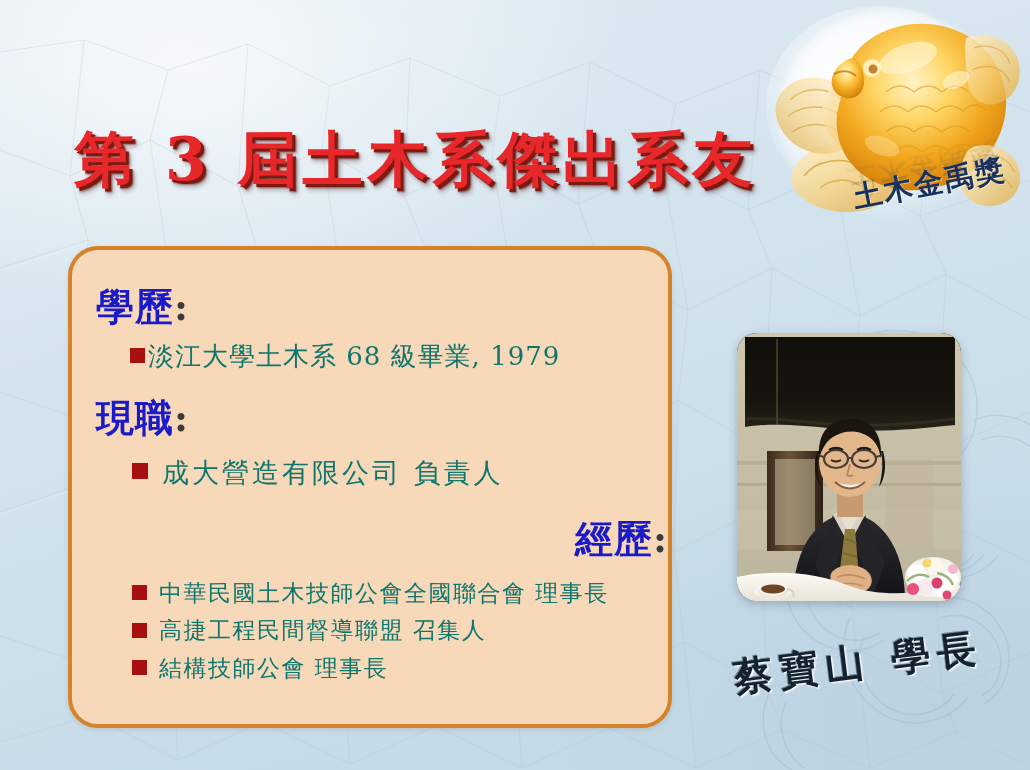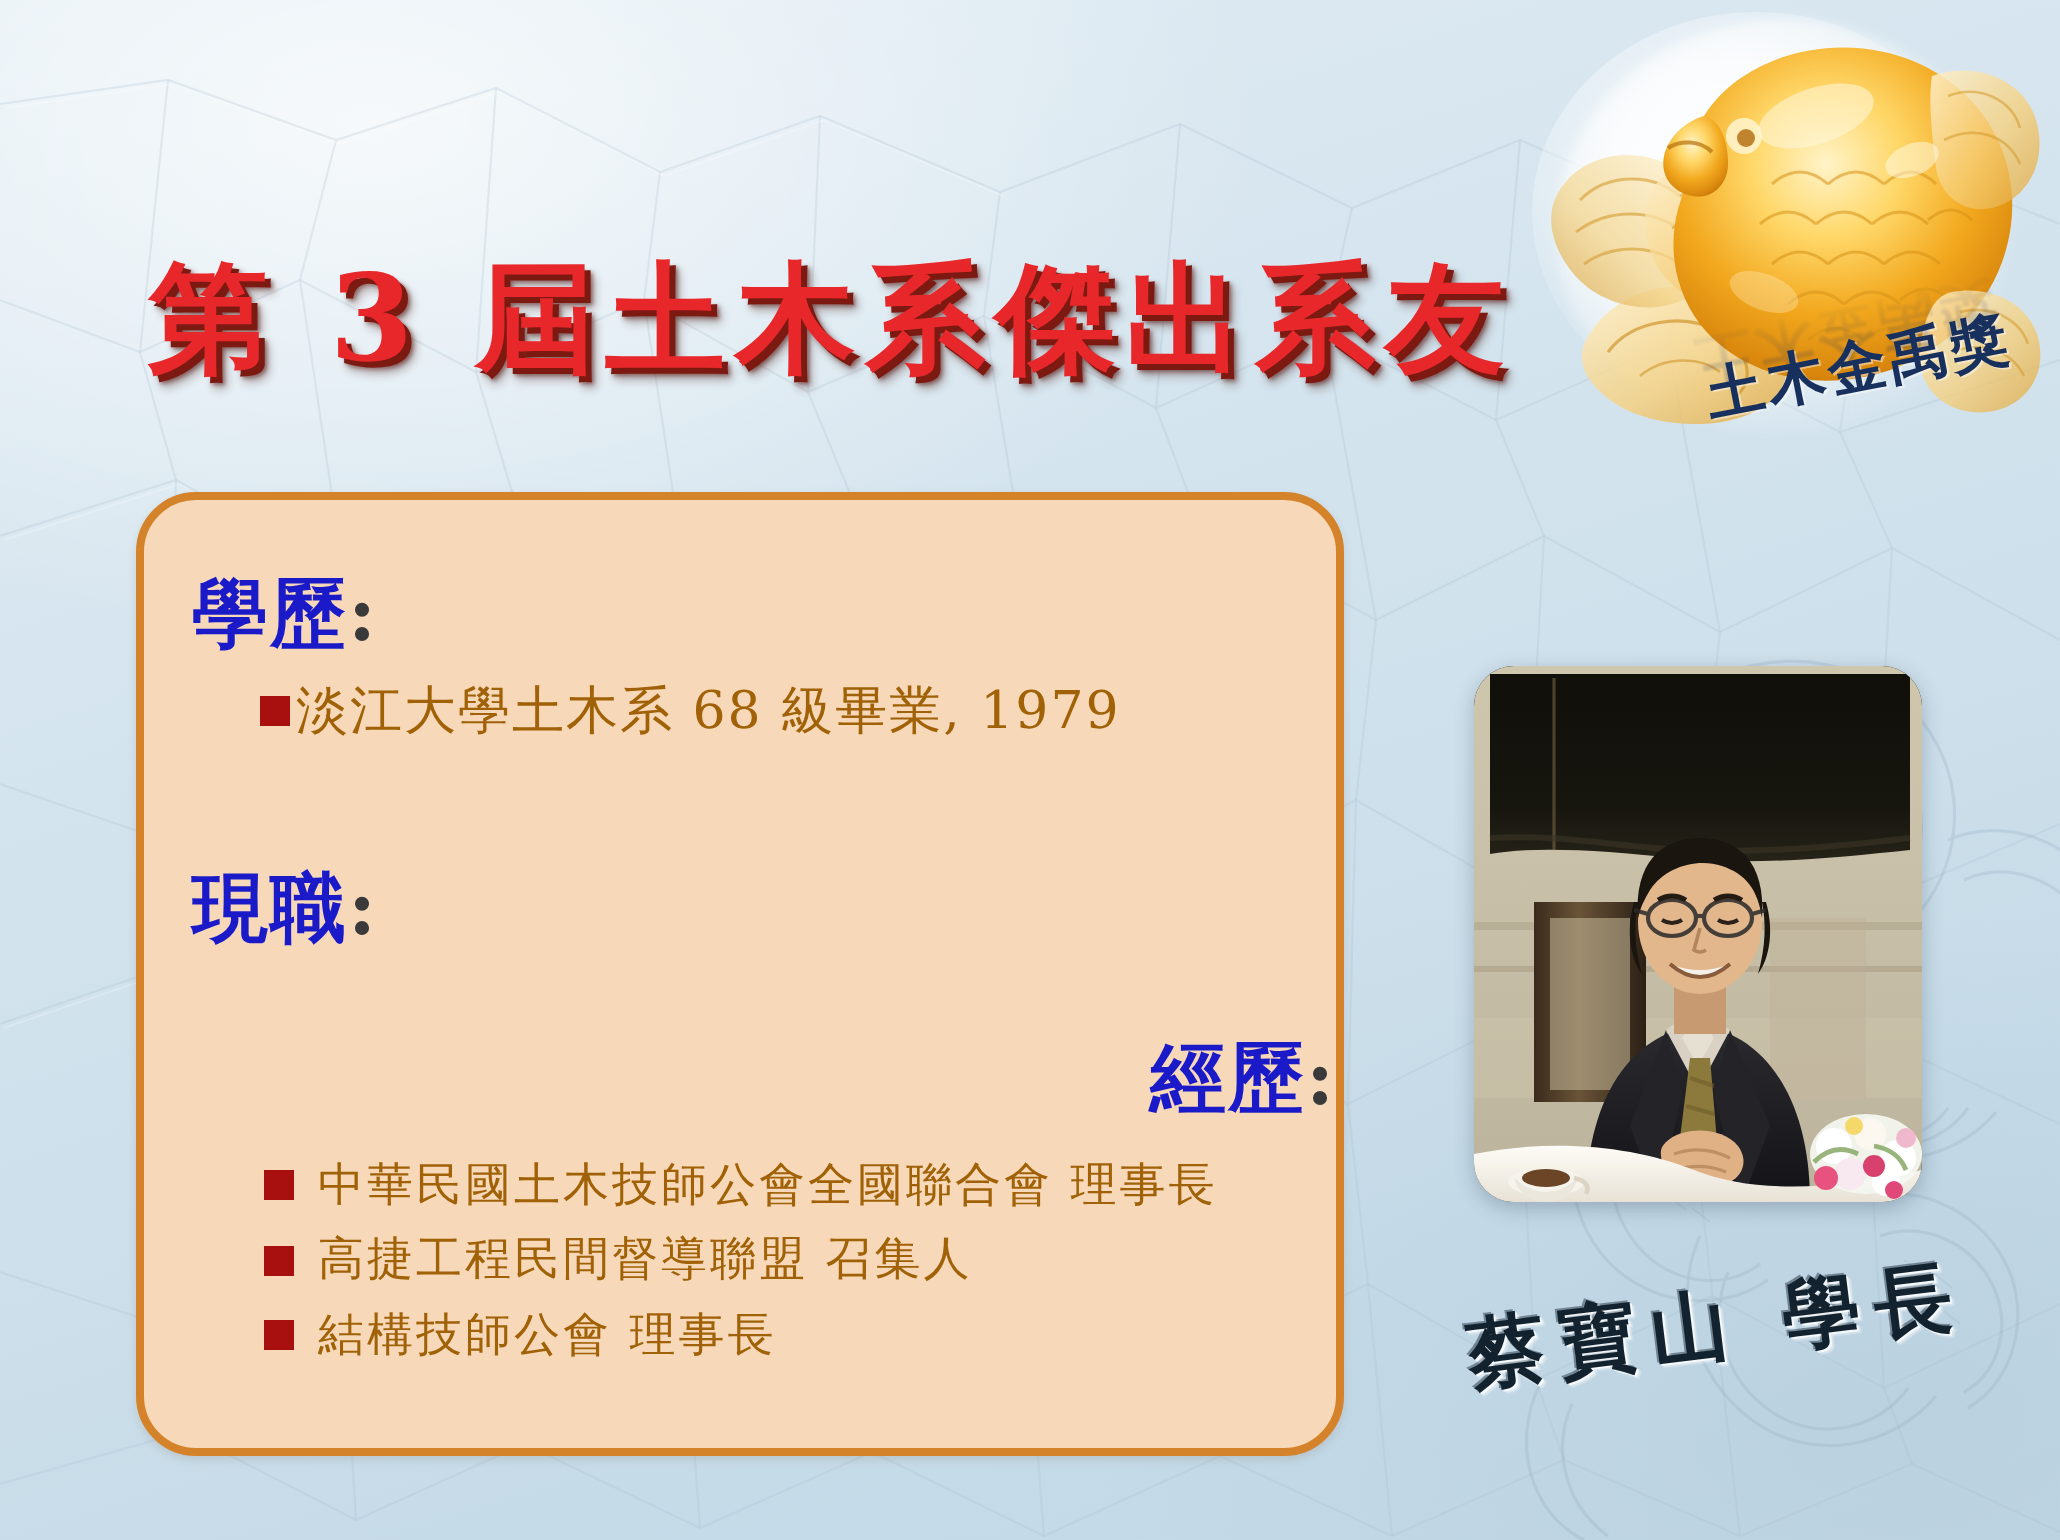--- a/index.html
+++ b/index.html
@@ -84,36 +84,36 @@
   .sec-head{
     font-family:"DejaVu Serif","Liberation Serif",serif;
     font-size:38px;font-weight:700;color:#1a1ac8;letter-spacing:1px;
     white-space:nowrap;
   }
   .sec-head .colon{color:#3a3a3a;}
   ul.bullets{list-style:none;margin:0;padding:0;}
   ul.bullets li{
     display:flex;align-items:flex-start;
     font-family:"DejaVu Serif","Liberation Serif",serif;
-    color:#a16207;white-space:nowrap;
+    color:#0f766e;white-space:nowrap;
   }
   .sq{
     display:inline-block;flex:0 0 auto;background:#a81010;
     margin-top:.33em;
   }
 
   
   #sec-edu{top:32px;}
   #sec-edu .sec-head{margin-left:24px;}
   #sec-edu ul{margin-top:6px;margin-left:58px;}
   #sec-edu li{font-size:26px;line-height:1.38;letter-spacing:1px;}
   #sec-edu .sq{width:15px;height:15px;margin-right:3px;}
 
   #sec-cur{top:143px;}
-  #sec-cur .sec-head{margin-left:24px;margin-top:36px;}
+  #sec-cur .sec-head{margin-left:24px;}
   #sec-cur ul{margin-top:10px;margin-left:60px;}
   #sec-cur li{font-size:27px;line-height:1.38;letter-spacing:3px;}
   #sec-cur .sq{width:16px;height:16px;margin-right:14px;}
 
   #sec-exp{top:264px;text-align:right;}
   #sec-exp .sec-head{margin-left:24px;}
   #sec-exp ul{margin-top:10px;margin-left:60px;}
   #sec-exp li{font-size:23px;line-height:1.62;letter-spacing:1.5px;}
   #sec-exp .sq{width:15px;height:15px;margin-right:12px;margin-top:.45em;}
 
@@ -294,20 +294,26 @@
           <span class="sq"></span>
           <span>淡江大學土木系 68 級畢業, 1979</span>
         </li>
       </ul>
     </div>
 
     <div class="section" id="sec-cur">
       <div class="sec-head">
         <span>現職</span><span class="colon">:</span>
       </div>
+      <ul class="bullets">
+        <li>
+          <span class="sq"></span>
+          <span>成大營造有限公司 負責人</span>
+        </li>
+      </ul>
     </div>
 
     <div class="section" id="sec-exp">
       <div class="sec-head">
         <span>經歷</span><span class="colon">:</span>
       </div>
       <ul class="bullets">
         <li>
           <span class="sq"></span>
           <span>中華民國土木技師公會全國聯合會 理事長</span>

